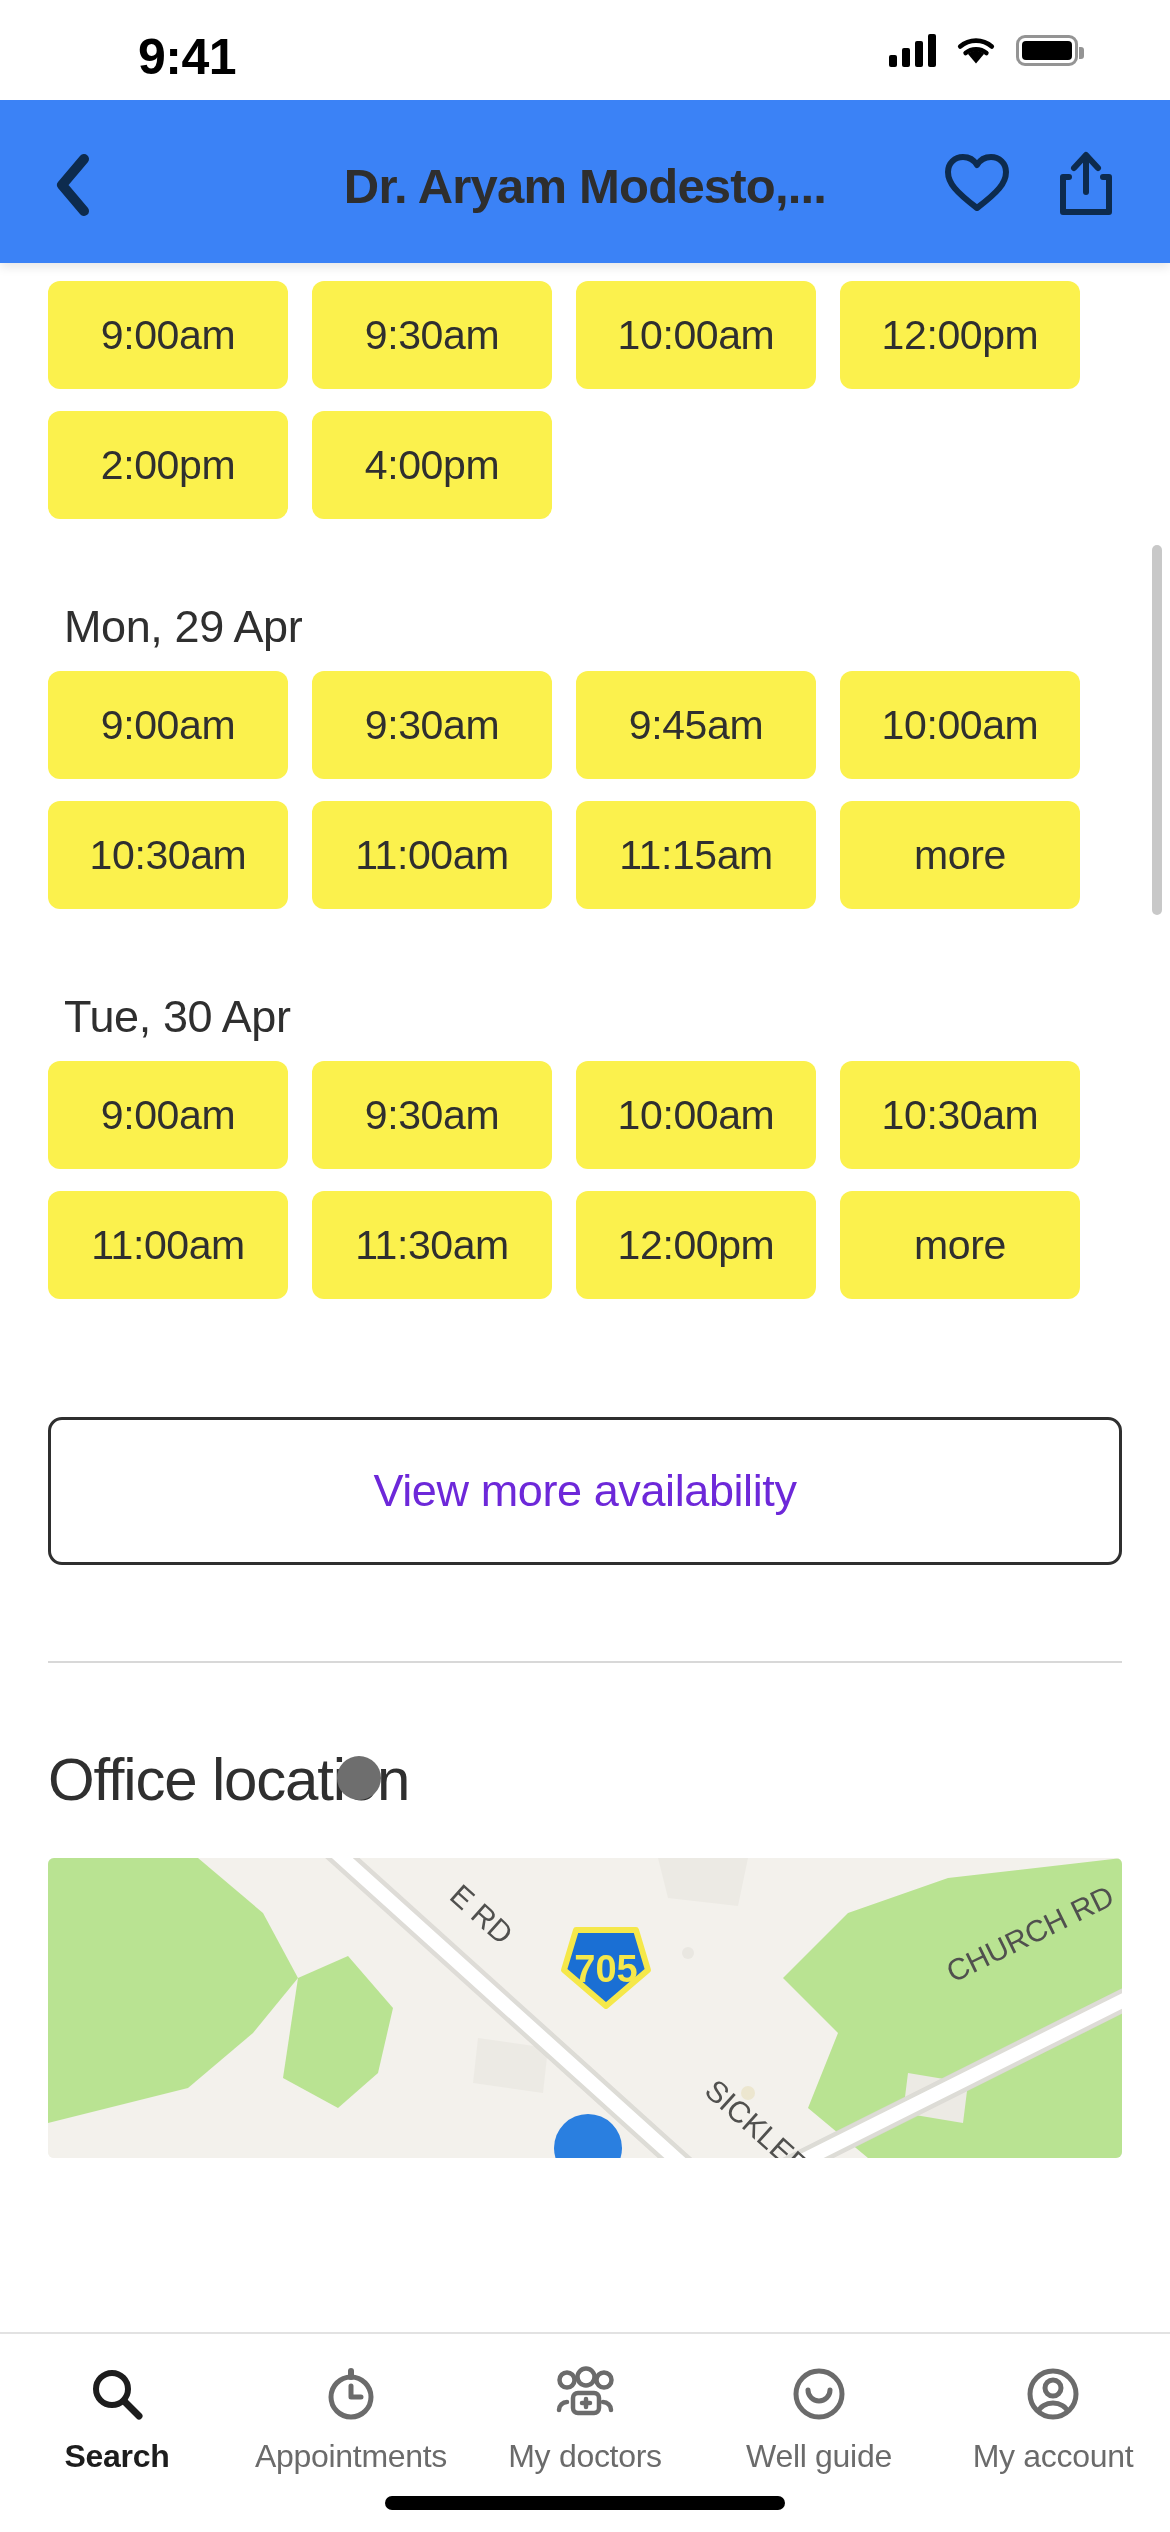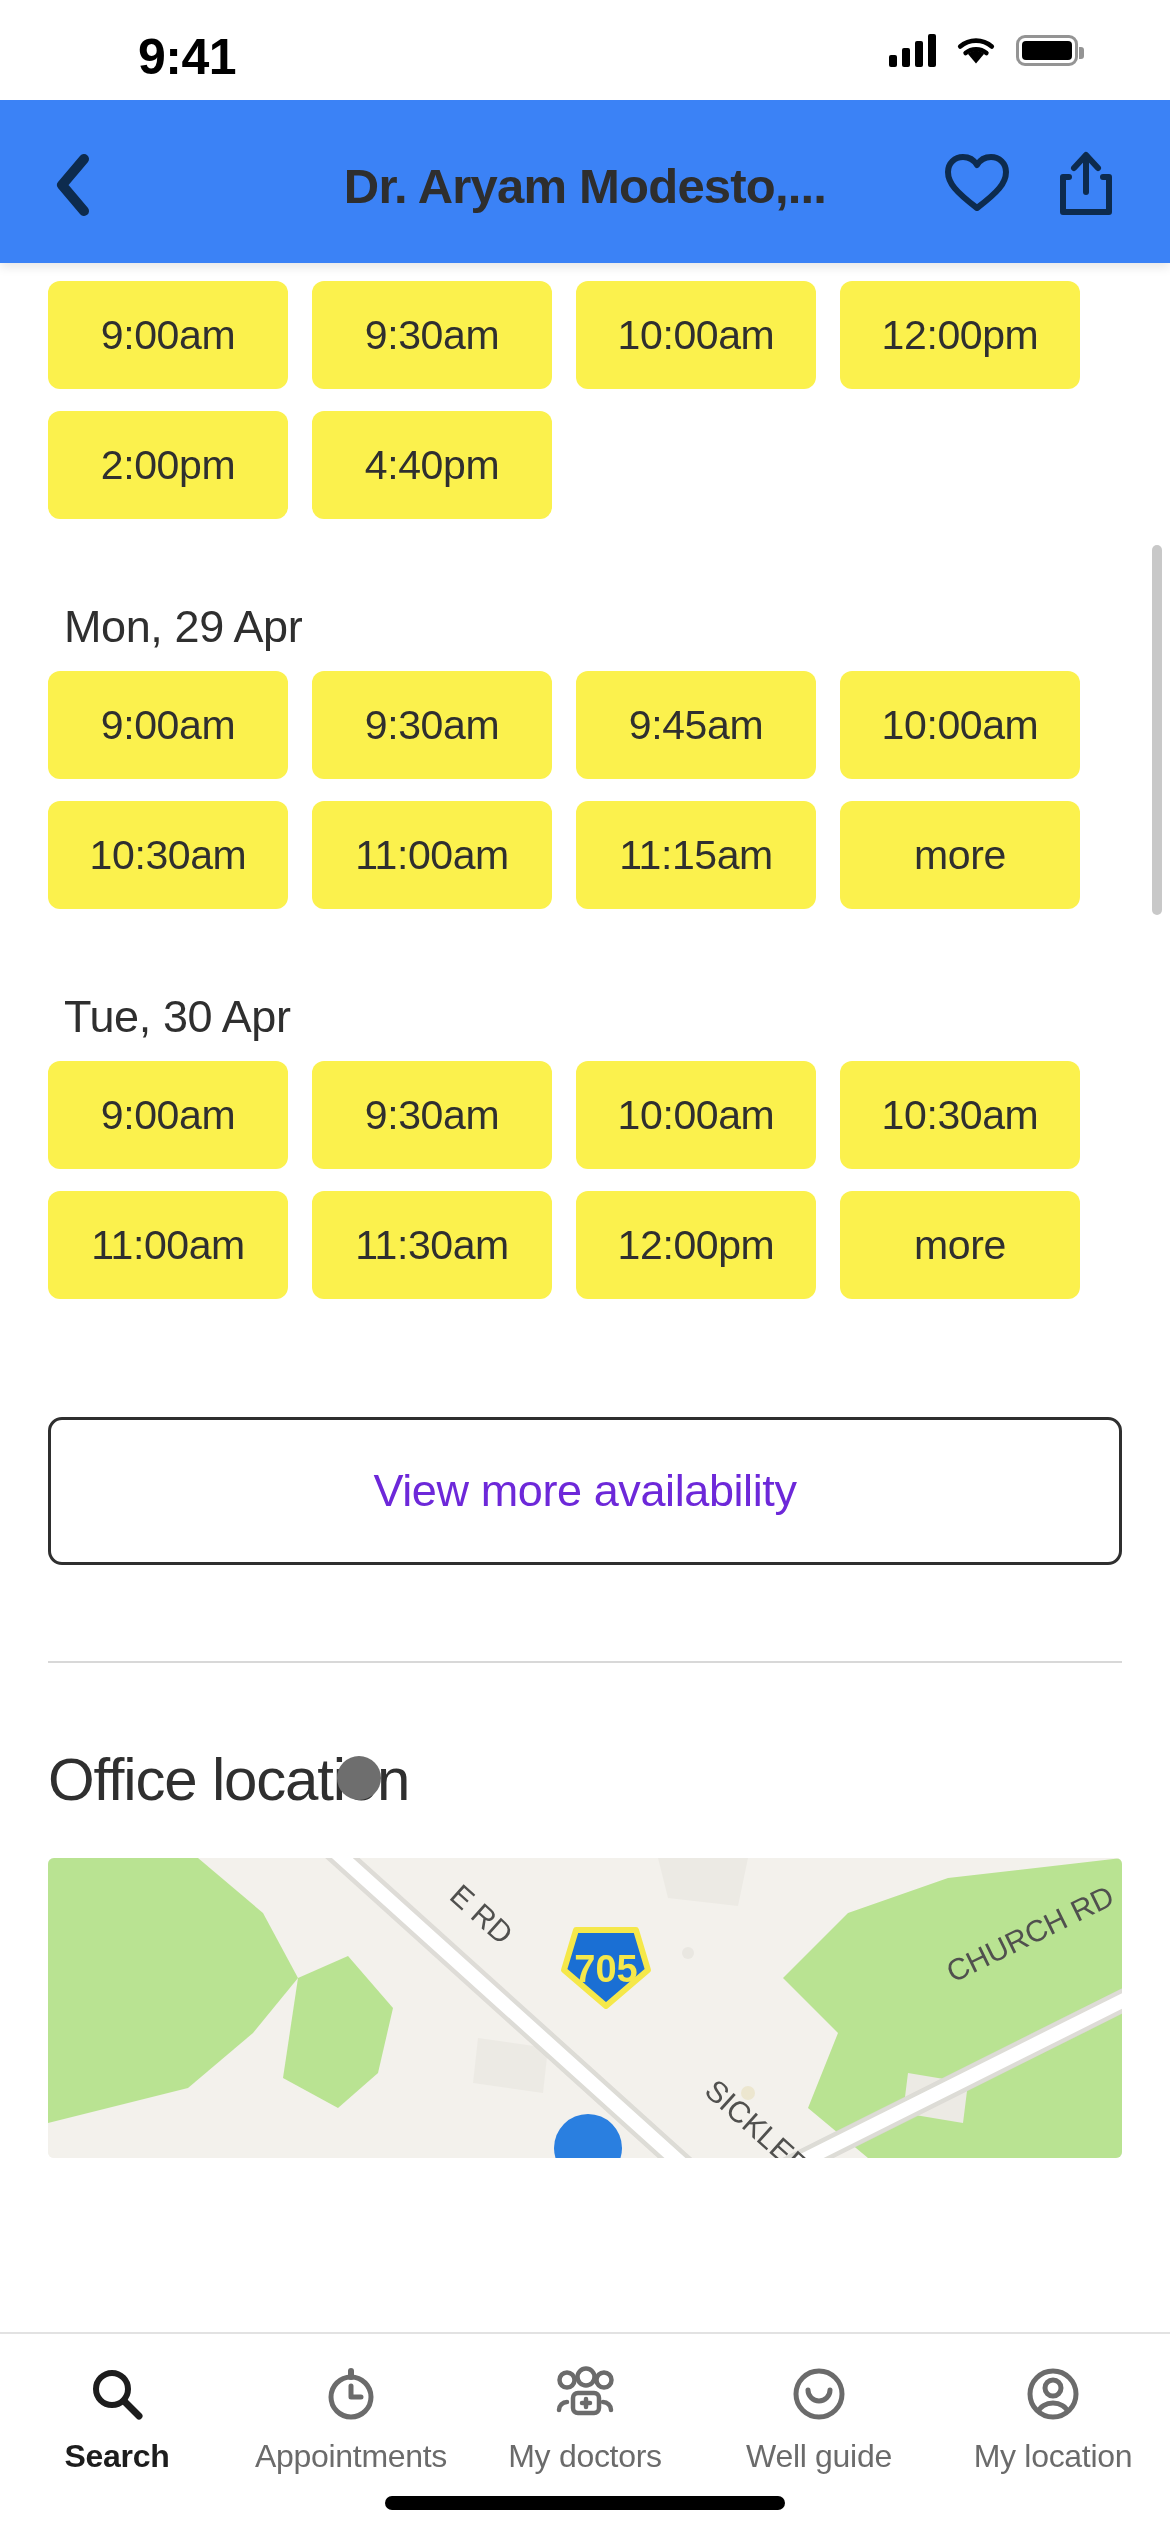--- a/index.html
+++ b/index.html
@@ -310,21 +310,21 @@
 
   <div class="content">
     <div class="inner">
 
       <div class="chip-grid">
         <div class="chip">9:00am</div>
         <div class="chip">9:30am</div>
         <div class="chip">10:00am</div>
         <div class="chip">12:00pm</div>
         <div class="chip">2:00pm</div>
-        <div class="chip">4:40pm</div>
+        <div class="chip">4:00pm</div>
       </div>
 
       <div class="date-head">Mon, 29 Apr</div>
       <div class="chip-grid">
         <div class="chip">9:00am</div>
         <div class="chip">9:30am</div>
         <div class="chip">9:45am</div>
         <div class="chip">10:00am</div>
         <div class="chip">10:30am</div>
         <div class="chip">11:00am</div>
@@ -447,18 +447,18 @@
     </div>
 
     <div class="tab">
       <span class="tab-icon">
         <svg width="58" height="58" viewBox="0 0 58 58">
           <circle cx="29" cy="29" r="23" stroke="#6b6b6b" stroke-width="5" fill="none"></circle>
           <circle cx="29" cy="23" r="8" stroke="#6b6b6b" stroke-width="5" fill="none"></circle>
           <path d="M14 47 a15.5 12 0 0 1 30 0" stroke="#6b6b6b" stroke-width="5" fill="none"></path>
         </svg>
       </span>
-      <span class="tab-label">My location</span>
+      <span class="tab-label">My account</span>
     </div>
   </div>
 
   <div class="home-indicator"></div>
 </div>
 
 </body></html>

